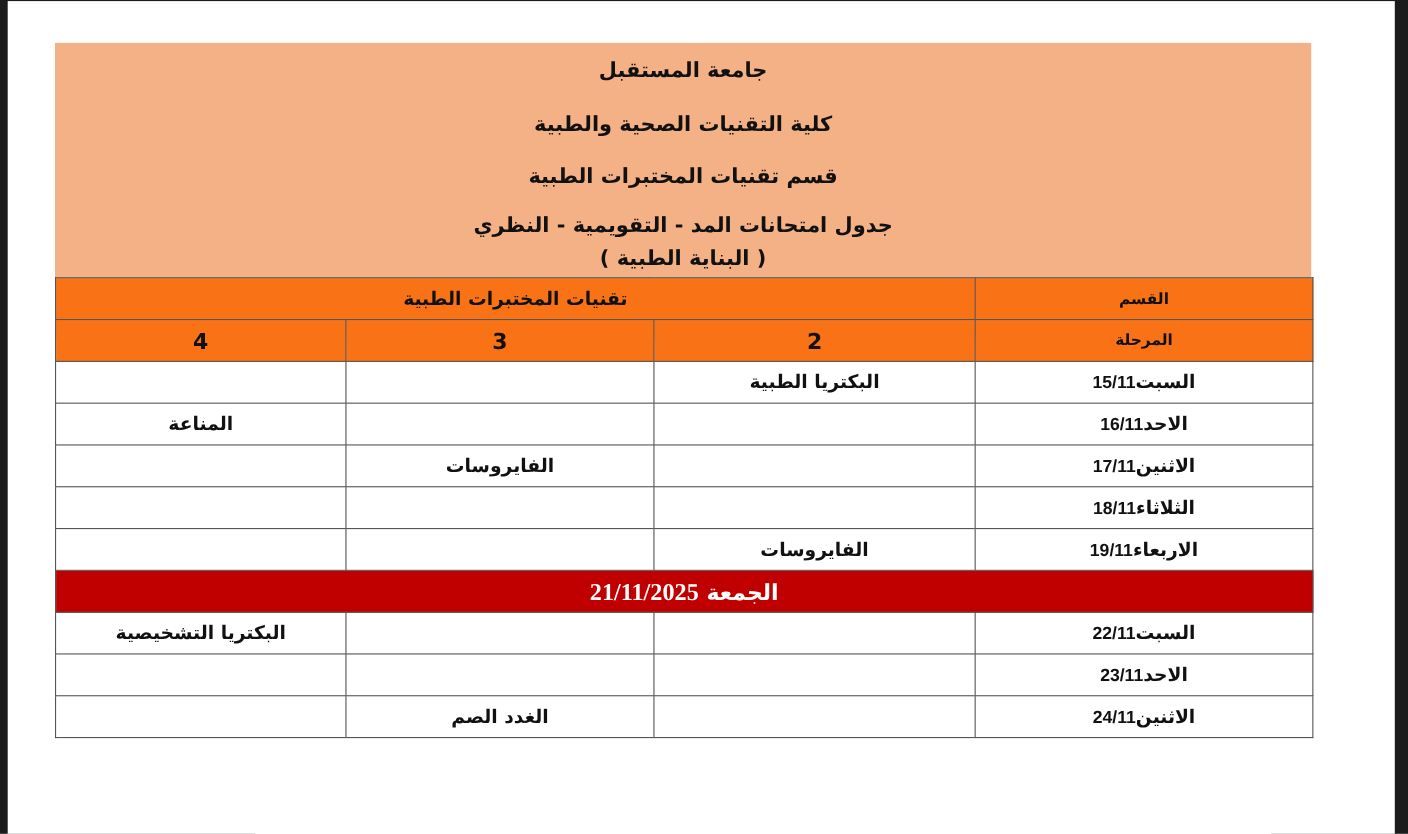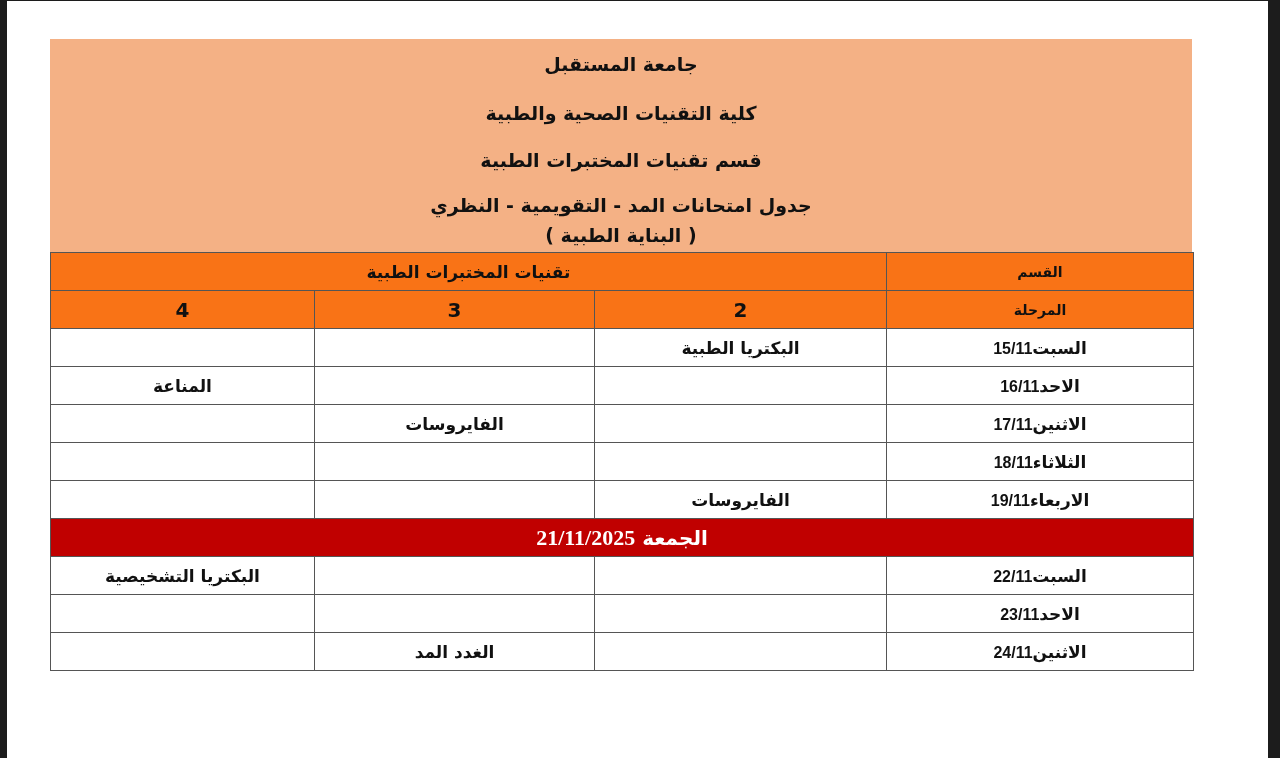--- a/index.html
+++ b/index.html
@@ -125,18 +125,18 @@
     </tr>
     <tr>
       <td class="date"><span>الاحد</span><span class="dnum">23/11</span></td>
       <td></td>
       <td></td>
       <td></td>
     </tr>
     <tr>
       <td class="date"><span>الاثنين</span><span class="dnum">24/11</span></td>
       <td></td>
-      <td>الغدد المد</td>
+      <td>الغدد الصم</td>
       <td></td>
     </tr>
   </tbody>
     </table>
 </div>
 
 </body></html>

